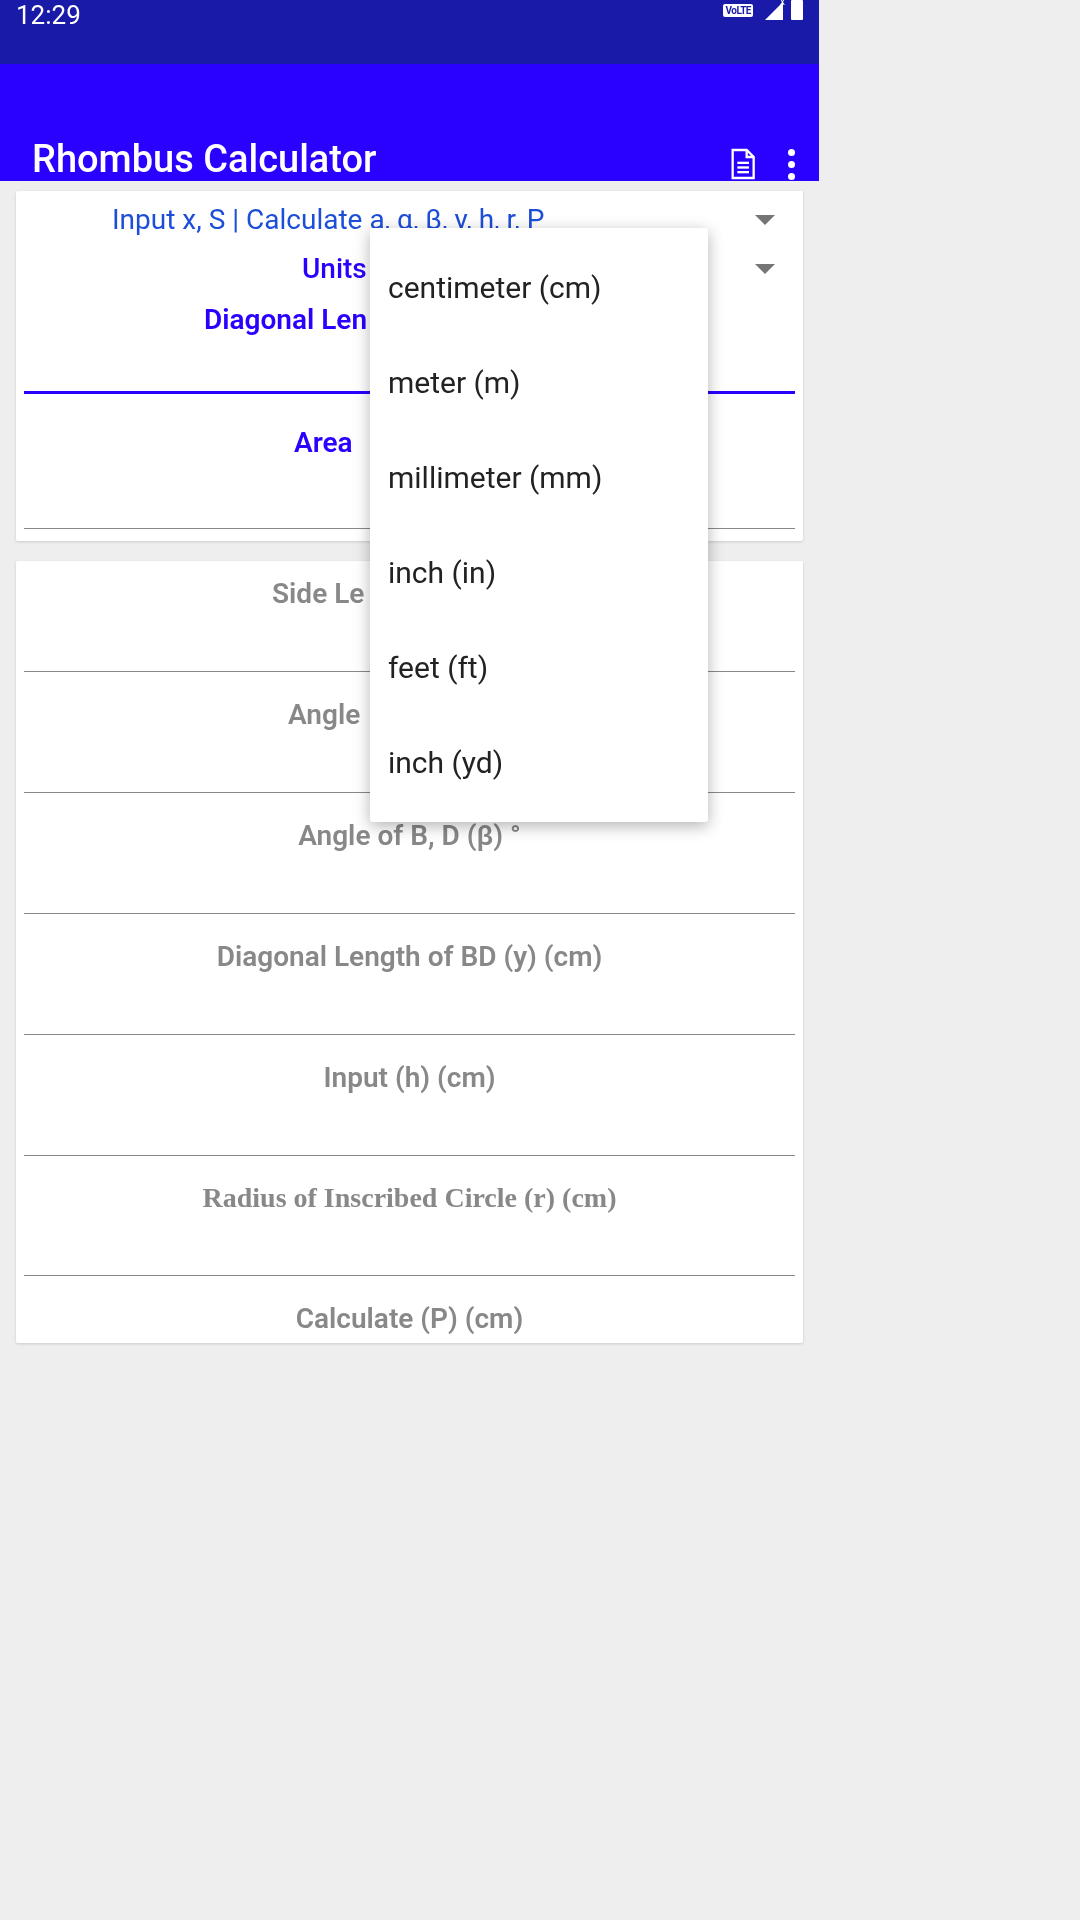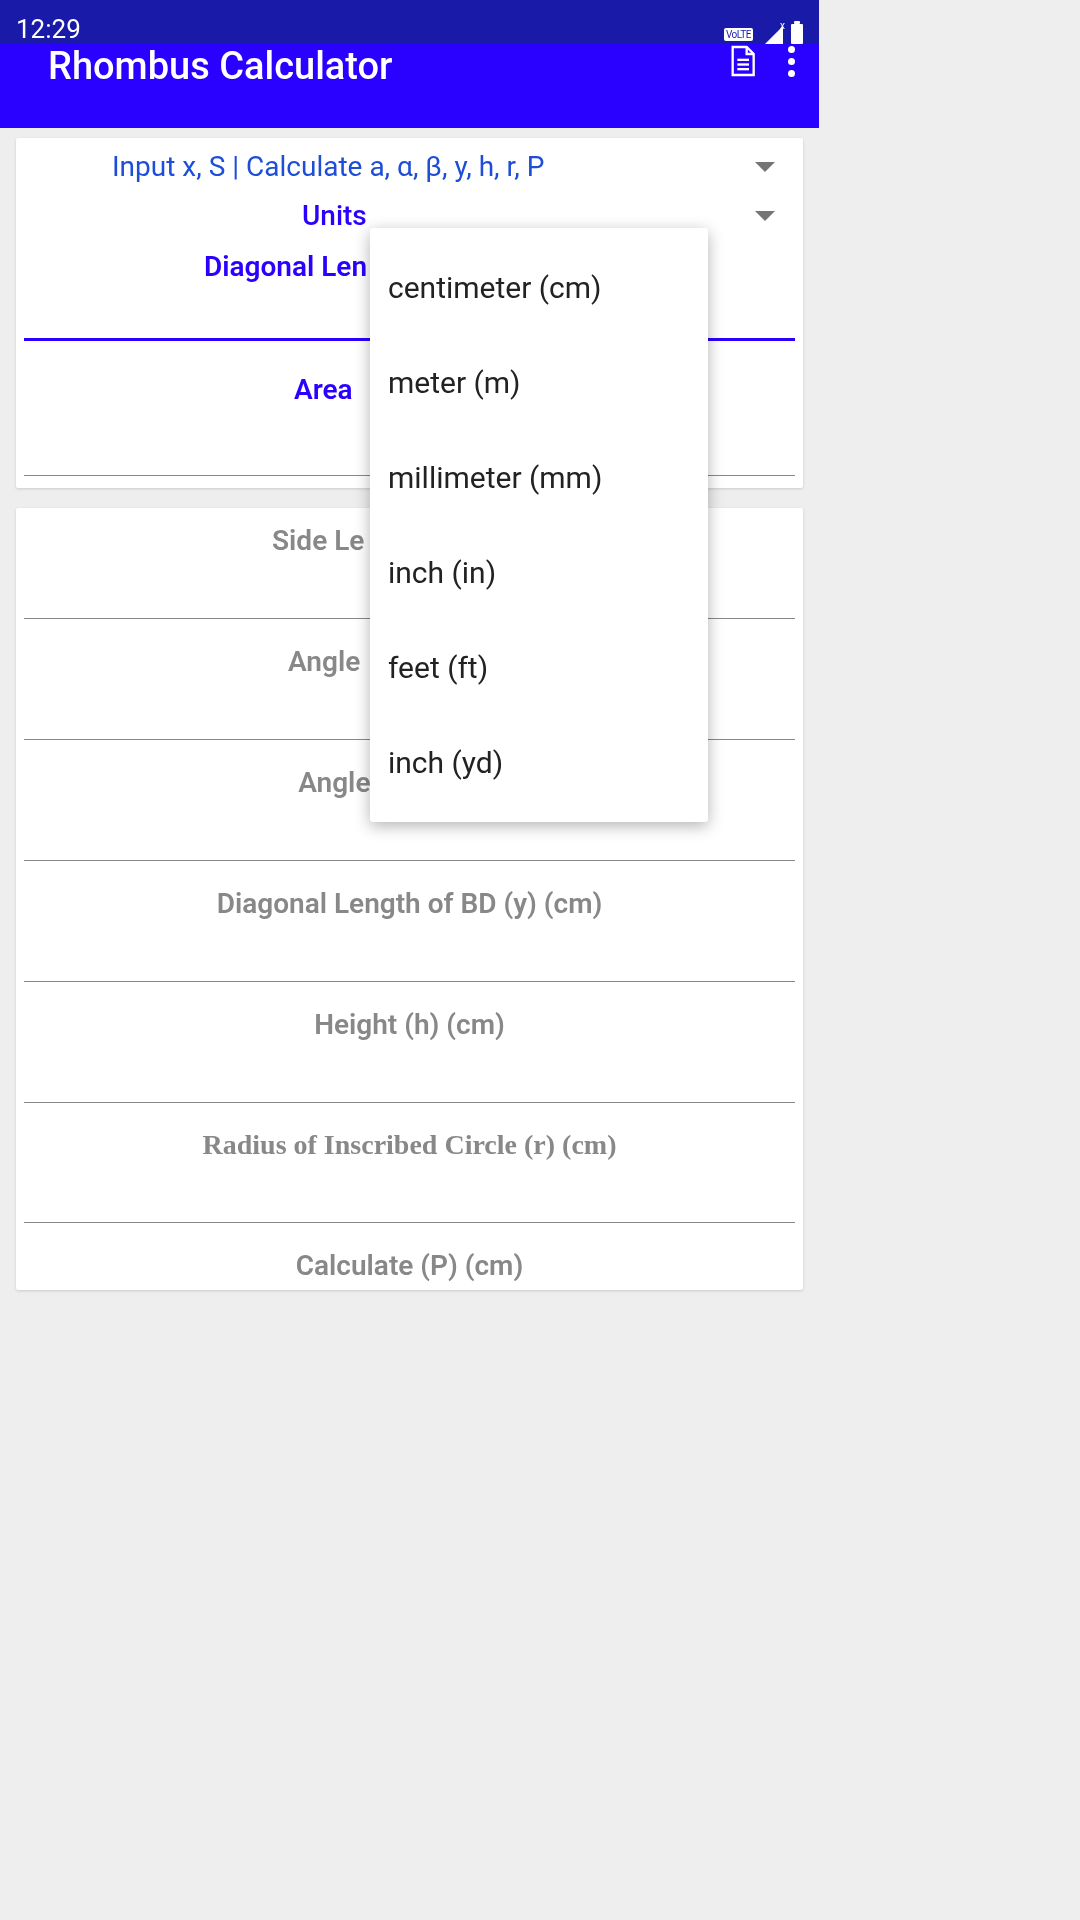--- a/index.html
+++ b/index.html
@@ -1,42 +1,42 @@
 <!DOCTYPE html>
 <html><head>
 <meta charset="utf-8">
 <style>
   * { margin: 0; padding: 0; box-sizing: border-box; font-family: Roboto, Arial, sans-serif; }
   body { width: 819px; height: 1456px; background: #eeeeee; position: relative; overflow: hidden; }
   
   .status-bar {
-    height: 44px;
+    height: 64px;
     background: #1a1aa8;
     display: flex;
-    align-items: flex-end;
+    align-items: flex-start;
     justify-content: space-between;
     padding: 0 16px;
     color: white;
   }
   .status-time { font-size: 26px; font-weight: 400; }
   .status-icons { display: flex; align-items: center; gap: 8px; }
-  .volte-badge { background: white; color: #1a1aa8; font-size: 10px; font-weight: normal; padding: 1px 2px; border-radius: 2px; letter-spacing: -0.5px; }
+  .volte-badge { background: white; color: #1a1aa8; font-size: 10px; font-weight: bold; padding: 1px 2px; border-radius: 2px; letter-spacing: -0.5px; }
   .signal-icon { position: relative; width: 22px; height: 20px; }
   .signal-tri { width: 0; height: 0; border-style: solid; border-width: 0 0 18px 18px; border-color: transparent transparent white transparent; position: absolute; bottom: 0; right: 0; }
   .signal-x { position: absolute; top: -4px; right: -2px; font-size: 10px; color: white; }
   .battery-icon { width: 12px; height: 20px; background: white; border-radius: 1px; position: relative; }
   .battery-icon::before { content:''; position:absolute; top:-3px; left:3px; width:6px; height:3px; background:white; border-radius:1px; }
   
   .app-bar {
-    height: 84px;
+    height: 117px;
     background: #2a00ff;
     display: flex;
-    align-items: flex-start;
+    align-items: flex-end;
     justify-content: space-between;
-    padding: 0 16px 0 48px;
+    padding: 0 16px 0 32px;
   }
   .app-title { color: white; font-size: 38px; font-weight: 500; }
   .app-bar-actions { display: flex; align-items: center; gap: 32px; padding-right: 8px; }
   .doc-icon { width: 28px; height: 34px; position: relative; }
   .doc-icon svg { width: 100%; height: 100%; }
   .more-icon { display: flex; flex-direction: column; gap: 5px; }
   .more-icon span { width: 7px; height: 7px; background: white; border-radius: 50%; }
   
   .content { padding: 10px 16px 0 16px; }
   
@@ -171,21 +171,21 @@
     </div>
     <div class="field-group">
       <div class="field-label gray" style="padding-top:18px;">Angle of B, D (β) °</div>
       <div class="field-input" style="height:62px;"></div>
     </div>
     <div class="field-group">
       <div class="field-label gray" style="padding-top:18px;">Diagonal Length of BD (y) (cm)</div>
       <div class="field-input" style="height:62px;"></div>
     </div>
     <div class="field-group">
-      <div class="field-label gray" style="padding-top:18px;">Height (h) (cm)</div>
+      <div class="field-label gray" style="padding-top:18px;">Input (h) (cm)</div>
       <div class="field-input" style="height:62px;"></div>
     </div>
     <div class="field-group">
       <div class="field-label gray" style="padding-top:18px;font-family:Liberation Serif, serif;">Radius of Inscribed Circle (r) (cm)</div>
       <div class="field-input" style="height:62px;"></div>
     </div>
     <div class="field-group">
       <div class="field-label gray" style="padding-top:18px;">Calculate (P) (cm)</div>
     </div>
   </div>

